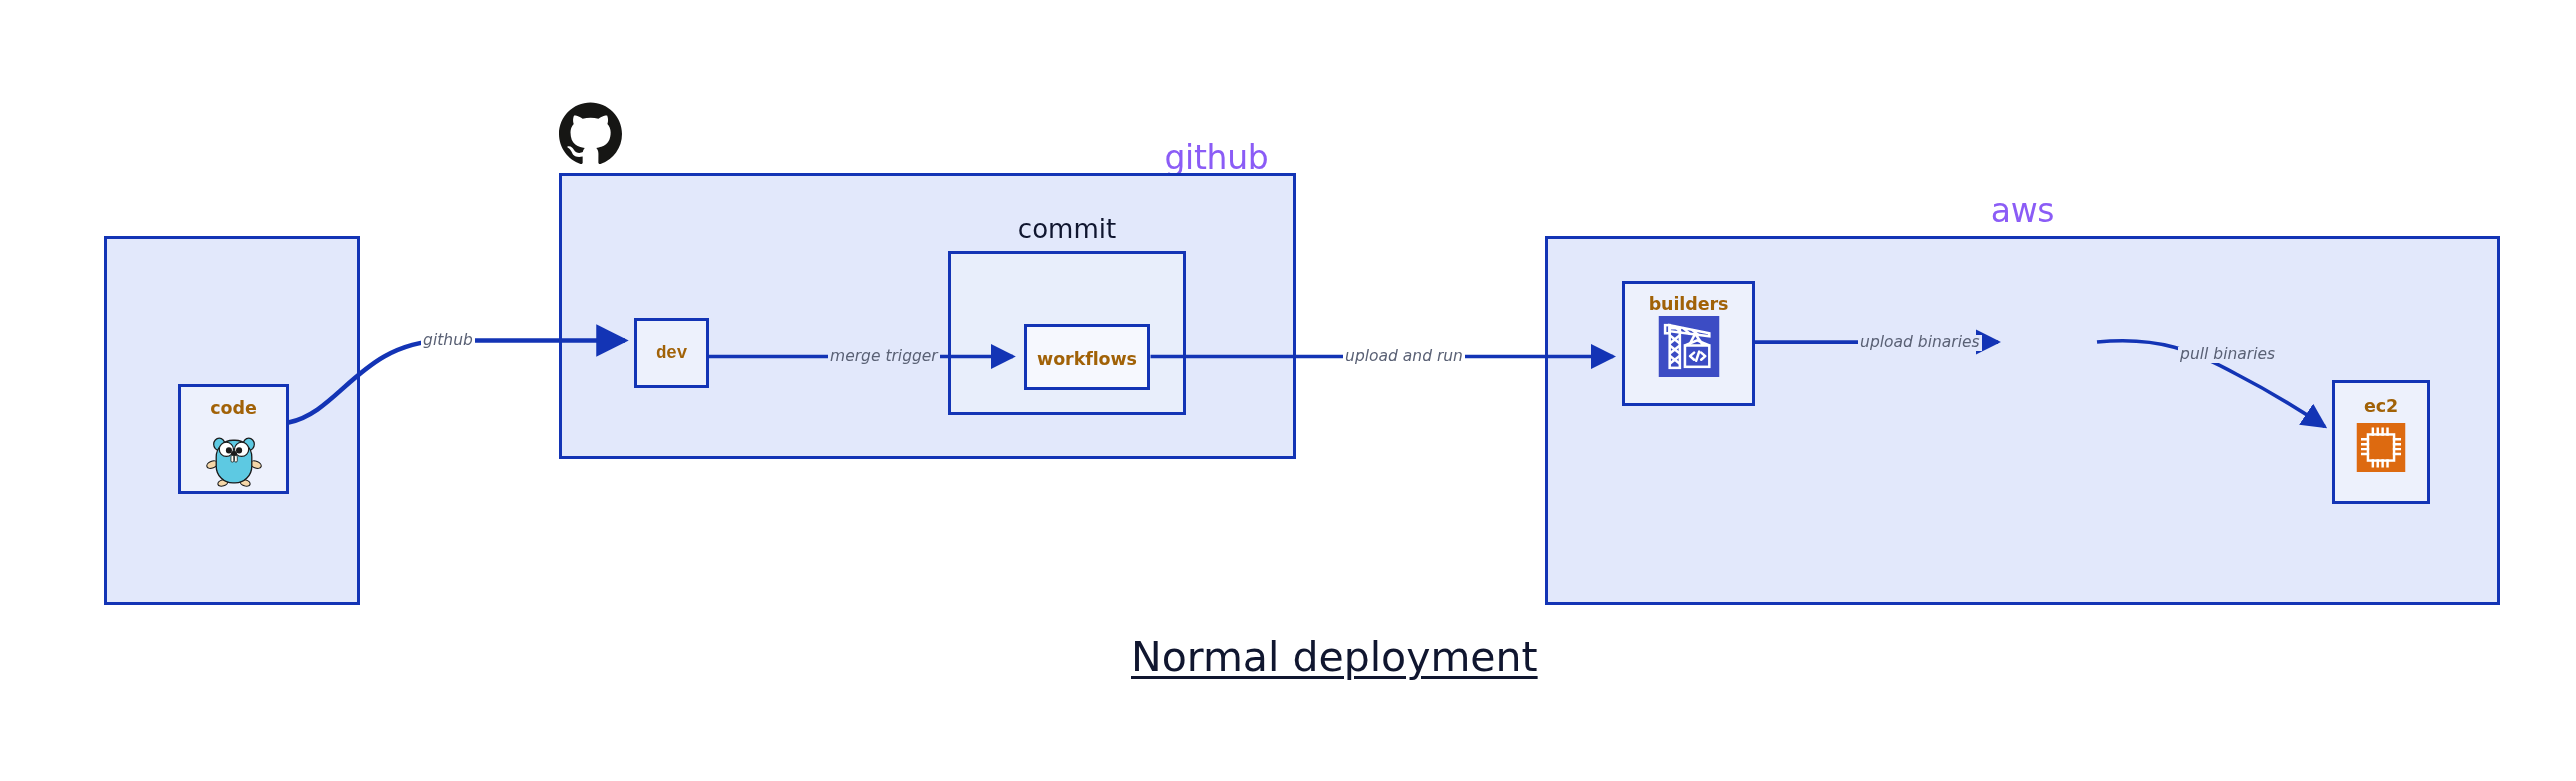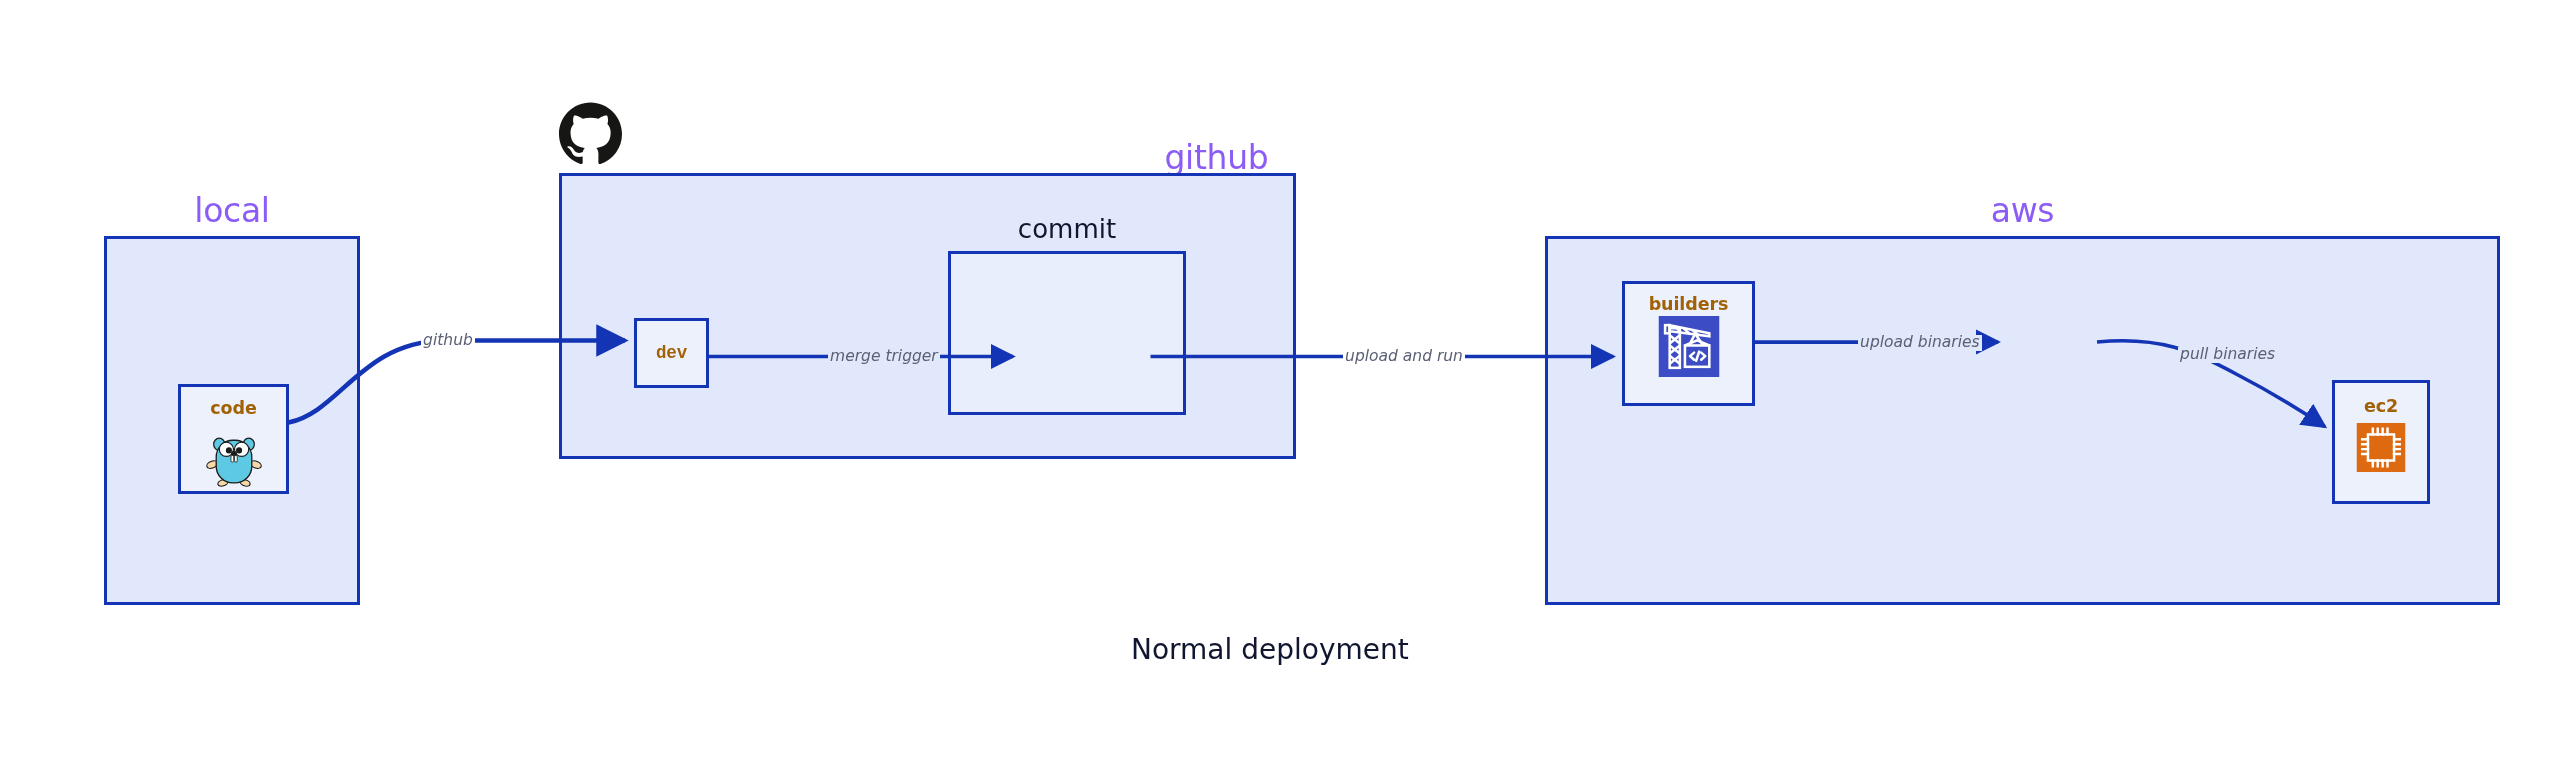--- a/index.html
+++ b/index.html
@@ -90,35 +90,35 @@
     background: #ffffff;
     line-height: 1;
     padding: 0 2.1px;
   }
   .edge-label.on-blue  { background: #e2e8fb; }
   .edge-label.on-white { background: #ffffff; }
   
   #caption {
     position: absolute;
     color: #10162f;
-    font-size: 28px;
+    font-size: 41px;
     font-weight: 400;
+    text-decoration: underline;
     text-underline-offset: 5.2px;
     text-decoration-thickness: 2.6px;
     white-space: nowrap;
   }
   
   #github-logo { position: absolute; }
 </style>
 </head>
 <body>
 
 <div id="diagram-root">
 
-  <div class="group-label" style="left:104px; top:191px; width:256px;">local</div>
   <div class="group-box" style="left:104px; top:236px; width:256px; height:369px;"></div>
 
   <div class="node-box" style="left:178px; top:384px; width:111px; height:110px;">
     <div class="node-title" style="top:11.3px;">code</div>
 
     <div class="node-icon" style="top:40px;">
       <svg width="61" height="61" viewBox="0 0 120 120">
         <g>
 
           <ellipse cx="31" cy="34" rx="11" ry="12" fill="#5dc9e2" stroke="#1b1b1b" stroke-width="2.4"></ellipse>
@@ -160,20 +160,23 @@
   <div class="group-label" style="left:1139px; top:138px; width:155px; text-align:center;">github</div>
   <div class="group-box" style="left:559px; top:173px; width:737px; height:286px;"></div>
 
   <div class="node-box" style="left:634px; top:318px; width:75px; height:70px;font-family:Liberation Mono, monospace;">
     <div class="node-title" style="top:21.6px;">dev</div>
   </div>
 
   <div class="sub-label" style="left:948px; top:214px; width:238px;">commit</div>
   <div class="sub-box" style="left:948px; top:251px; width:238px; height:164px;"></div>
 
+  <div class="node-box" style="left:1024px; top:324px; width:126px; height:66px; background:#f6f8fe;">
+    <div class="node-title" style="top:22px;">workflows</div>
+  </div>
 
   <div class="group-label" style="left:1545px; top:191px; width:955px;">aws</div>
   <div class="group-box" style="left:1545px; top:236px; width:955px; height:369px;"></div>
 
   <div class="node-box" style="left:1622px; top:281px; width:133px; height:125px;">
     <div class="node-title" style="top:10.3px;">builders</div>
     <div class="node-icon" style="top:32px;">
       <svg width="61" height="61" viewBox="0 0 120 120">
         <rect x="0" y="0" width="120" height="120" fill="#3c4cc4"></rect>
         <g fill="none" stroke="#ffffff" stroke-width="5">

